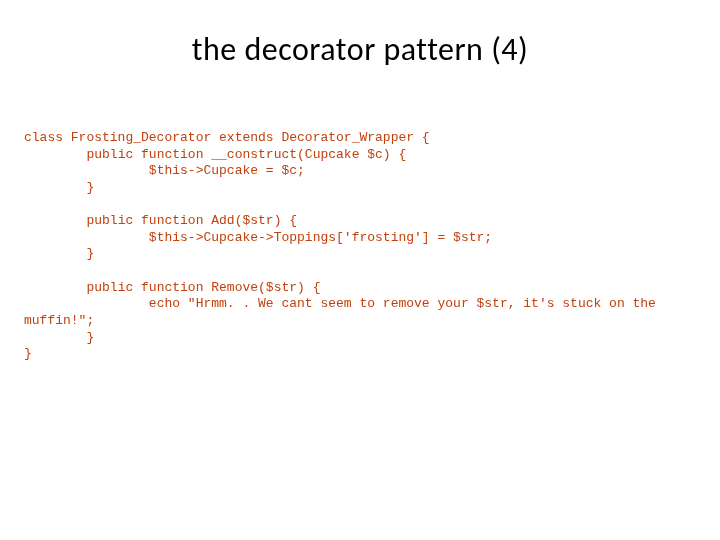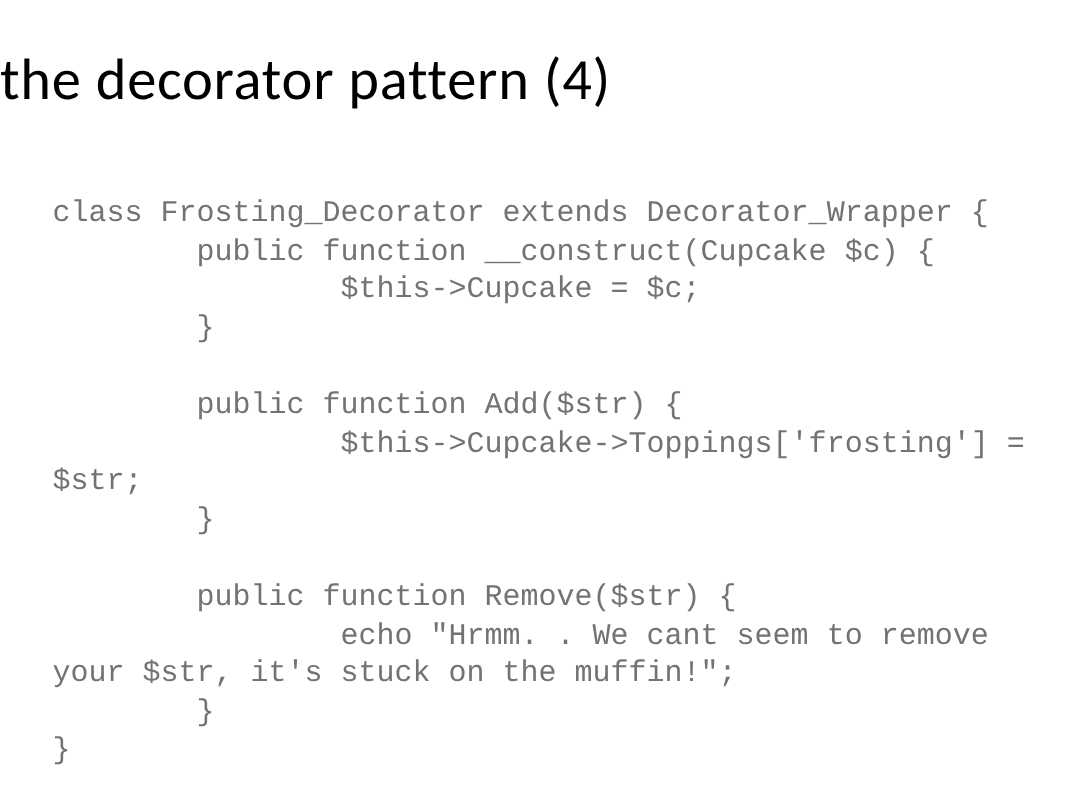--- a/index.html
+++ b/index.html
@@ -15,35 +15,36 @@
     width: 720px;
     height: 540px;
     position: relative;
     box-sizing: border-box;
   }
   .title {
     position: absolute;
     top: 30px;
     left: 0;
     right: 0;
-    font-size: 39px;
+    text-align: center;
+    font-size: 32px;
     font-weight: 400;
     letter-spacing: 0.5px;
   }
   .code-block {
     position: absolute;
     top: 130px;
-    left: 35px;
+    left: 24px;
     right: 30px;
     font-family: "Courier New", Courier, monospace;
-    font-size: 20px;
+    font-size: 13px;
     line-height: 1.28;
     white-space: pre-wrap;
     word-wrap: break-word;
-    color: #737373;
+    color: #c2410c;
   }
 </style>
 </head>
 <body>
 
 <div class="slide">
   <div class="title">the decorator pattern (4)</div>
   <div class="code-block">class Frosting_Decorator extends Decorator_Wrapper {
         public function __construct(Cupcake $c) {
                 $this-&gt;Cupcake = $c;

